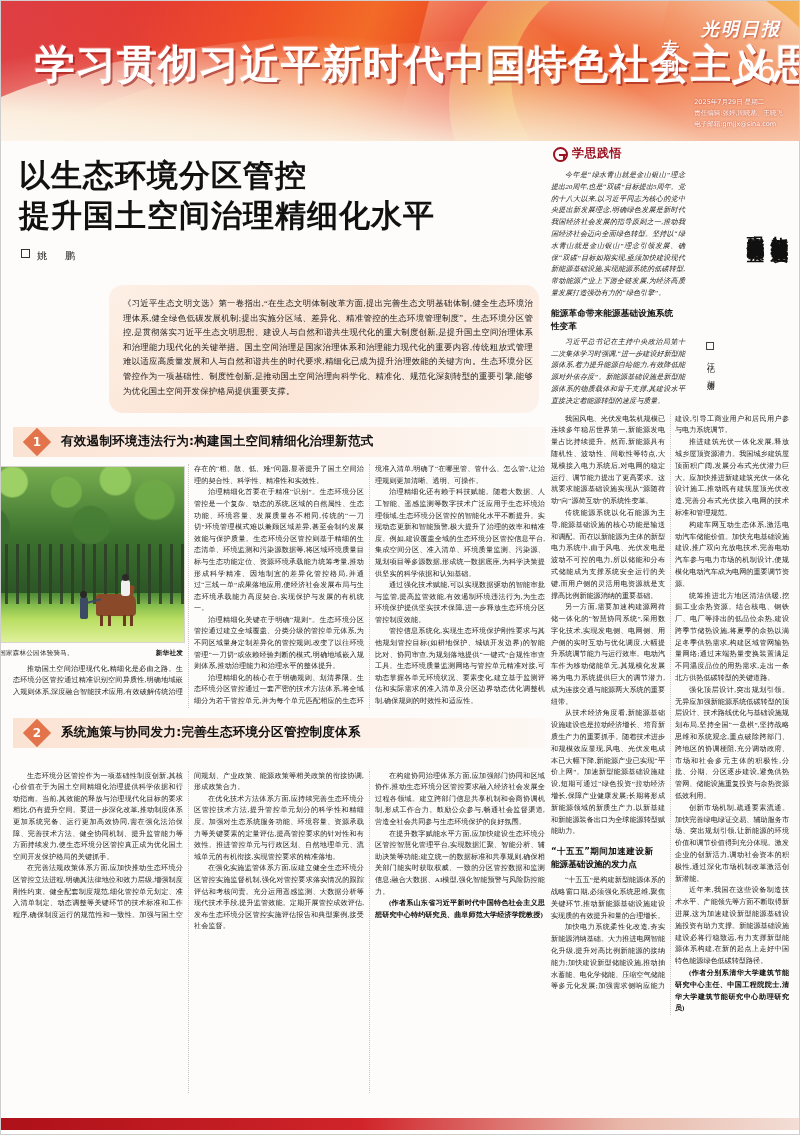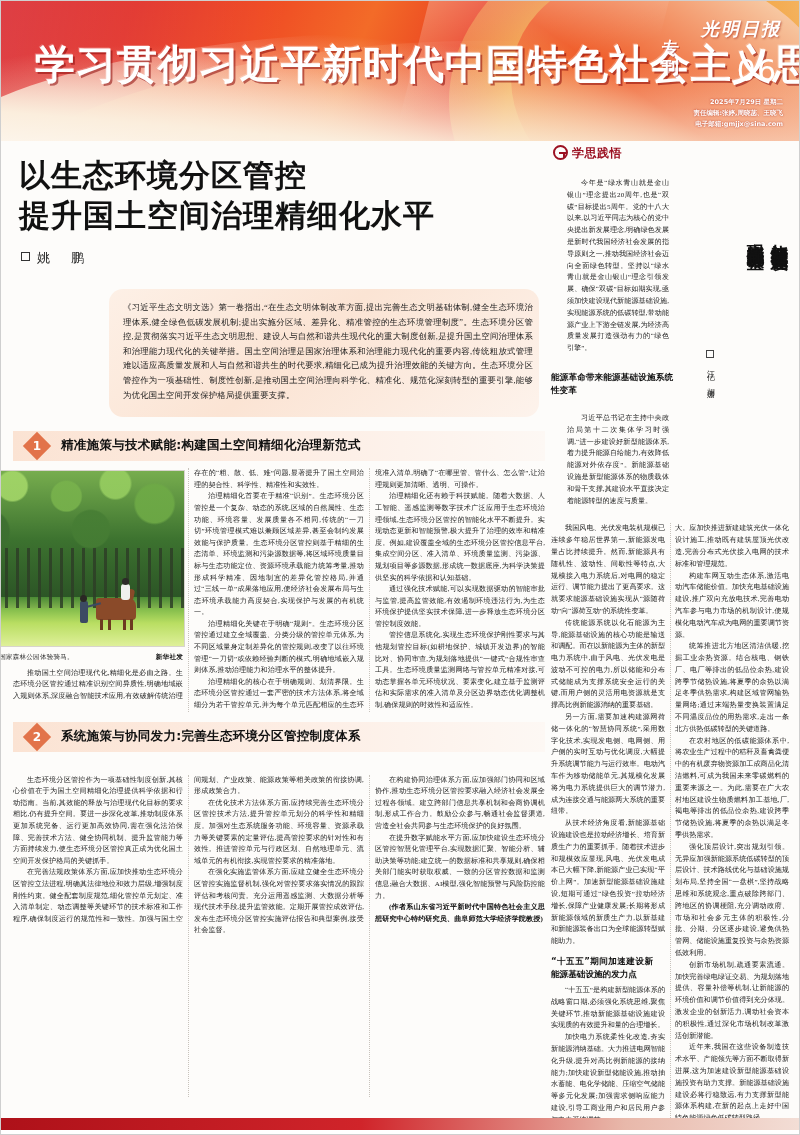--- a/index.html
+++ b/index.html
@@ -46,33 +46,33 @@
     font-family:"DejaVu Sans","Liberation Sans",sans-serif;
     font-weight:bold;font-size:17px;line-height:19px;color:#ffffff;text-align:right;
     text-shadow:1px 1px 0 rgba(140,10,10,.5);}
   .mast-brand{position:absolute;right:18px;top:16px;z-index:6;
     font-family:"Liberation Serif","DejaVu Serif",serif;font-style:italic;
     font-weight:bold;font-size:18px;color:#ffffff;letter-spacing:2px;
     text-shadow:1px 1px 2px rgba(150,20,10,.5);}
   .mast-pageno{position:absolute;right:22px;top:52px;z-index:6;
     font-family:"DejaVu Sans","Liberation Sans",sans-serif;
     font-size:30px;font-weight:normal;color:#ffffff;letter-spacing:1px;}
-  .mast-meta{position:absolute;right:16px;top:96px;z-index:6;text-align:right;
-    font-family:"DejaVu Sans","Liberation Sans",sans-serif;
-    font-size:6.5px;line-height:11px;color:#ffffff;font-weight:bold;
+  .mast-meta{position:absolute;right:16px;top:96px;z-index:6;text-align:left;
+    font-family:"DejaVu Sans","Liberation Sans",sans-serif;
+    font-size:6.5px;line-height:11px;color:#ffffff;font-weight:normal;
     text-shadow:0 0 2px rgba(160,20,10,.8);}
 
   
   .main-col{position:absolute;left:12px;top:142px;width:532px;}
   .side-col{position:absolute;left:550px;top:142px;width:238px;}
 
   .headline{font-family:"DejaVu Sans","Liberation Sans",sans-serif;
     font-weight:bold;font-size:31px;line-height:40px;color:#111;letter-spacing:1px;
     margin:12px 0 0 6px;}
-  .byline{margin:14px 0 0 8px;font-size:13px;color:#222;letter-spacing:4px;
+  .byline{margin:14px 0 0 8px;font-size:10px;color:#222;letter-spacing:4px;
     font-family:"Liberation Serif",serif;}
   .byline .sq{display:inline-block;width:7px;height:7px;border:1px solid #333;
     margin-right:7px;vertical-align:1px;}
 
   .lead{margin:22px 6px 0 96px;padding:12px 6px 14px 14px;
     background:linear-gradient(140deg,#fdf0e6 0%,#fbe4d4 45%,#fdf3ec 100%);
     border-radius:14px;
     font-size:8.4px;line-height:14.6px;text-align:justify;color:#1b1b1b;
     letter-spacing:.2px;}
 
@@ -126,42 +126,42 @@
     background:#3c4a63;border-radius:2px;}
   .photo .person:before{content:"";position:absolute;left:0px;top:-6px;width:7px;height:7px;
     border-radius:50%;background:#2a2724;}
   .photo .person:after{content:"";position:absolute;left:7px;top:3px;width:14px;height:2px;
     background:#3c4a63;transform:rotate(-14deg);}
   .capline{display:flex;justify-content:space-between;align-items:baseline;
     margin-top:4px;font-size:6.6px;color:#333;letter-spacing:.2px;}
   .capline .credit{font-weight:bold;color:#111;}
 
   
-  .brandtag{display:flex;align-items:flex-start;gap:4px;margin:2px 0 8px 2px;}
+  .brandtag{display:flex;align-items:flex-end;gap:4px;margin:2px 0 8px 2px;}
   .brandtag .g{width:15px;height:15px;border-radius:50%;border:2.4px solid #9b1122;
     position:relative;box-sizing:border-box;}
   .brandtag .g:after{content:"";position:absolute;right:-1px;top:5px;width:8px;height:2.4px;
     background:#9b1122;}
   .brandtag .g:before{content:"";position:absolute;right:1px;top:5px;width:2.4px;height:6px;
     background:#9b1122;}
   .brandtag .bt{font-family:"DejaVu Sans","Liberation Sans",sans-serif;
     font-weight:bold;font-size:12px;color:#9b1122;letter-spacing:.5px;}
 
   .side-top{position:relative;}
   .vtitle{position:absolute;right:0;top:52px;display:flex;flex-direction:row-reverse;gap:5px;}
   .vtitle .vt{writing-mode:vertical-rl;text-orientation:upright;
     font-family:"DejaVu Sans","Liberation Sans",sans-serif;
     font-weight:bold;font-size:17px;line-height:19px;color:#111;letter-spacing:1px;}
   .vbyline{position:absolute;right:74px;top:172px;writing-mode:vertical-rl;
     text-orientation:upright;font-size:8px;letter-spacing:3px;color:#222;}
   .vbyline .sq{display:inline-block;width:6px;height:6px;border:1px solid #444;margin-bottom:6px;}
 
   .side-intro{width:134px;font-size:7.1px;line-height:11.8px;text-align:justify;
     color:#222;}
-  .side-intro p{margin:16px;text-indent:14px;}
+  .side-intro p{margin:0;text-indent:14px;font-style:italic;}
   .subh{font-family:"DejaVu Sans","Liberation Sans",sans-serif;font-weight:bold;
     font-size:8.6px;line-height:13px;color:#111;margin:7px 12px 4px 0;text-indent:0;}
 
   .side-cols{column-count:2;column-gap:10px;column-rule:1px dotted #c8c3bc;
     font-size:7.1px;line-height:11.8px;text-align:justify;color:#222;margin-top:6px;}
   .side-cols p{margin:0;text-indent:14px;}
 
   .attrib{font-weight:bold;text-indent:14px;color:#111;}
 
   .botbar{position:absolute;left:0;bottom:0;width:800px;height:16px;
@@ -203,21 +203,21 @@
     <div class="byline">
       <span class="sq"></span><span>姚　鹏</span>
     </div>
 
     <div class="lead">《习近平生态文明文选》第一卷指出,“在生态文明体制改革方面,提出完善生态文明基础体制,健全生态环境治理体系,健全绿色低碳发展机制;提出实施分区域、差异化、精准管控的生态环境管理制度”。生态环境分区管控,是贯彻落实习近平生态文明思想、建设人与自然和谐共生现代化的重大制度创新,是提升国土空间治理体系和治理能力现代化的关键举措。国土空间治理是国家治理体系和治理能力现代化的重要内容,传统粗放式管理难以适应高质量发展和人与自然和谐共生的时代要求,精细化已成为提升治理效能的关键方向。生态环境分区管控作为一项基础性、制度性创新,是推动国土空间治理向科学化、精准化、规范化深刻转型的重要引擎,能够为优化国土空间开发保护格局提供重要支撑。</div>
 
     <div class="sec">
       <div class="dia">
         <span>1</span>
       </div>
-      <div class="sec-t">精准施策与技术赋能:构建国土空间精细化治理新范式</div>
+      <div class="sec-t">有效遏制环境违法行为:构建国土空间精细化治理新范式</div>
     </div>
 
     <div class="cols3" style="margin-top:7px;">
       <div class="wrapimg">
         <div class="photo">
           <div class="canopy"></div>
           <div class="trunks"></div>
           <div class="meadow"></div>
           <div class="horse">
             <div class="leg" style="left:4px;"></div>
@@ -287,22 +287,21 @@
       <p>我国风电、光伏发电装机规模已连续多年稳居世界第一,新能源发电量占比持续提升。然而,新能源具有随机性、波动性、间歇性等特点,大规模接入电力系统后,对电网的稳定运行、调节能力提出了更高要求。这就要求能源基础设施实现从“源随荷动”向“源荷互动”的系统性变革。</p>
       <p>传统能源系统以化石能源为主导,能源基础设施的核心功能是输送和调配。而在以新能源为主体的新型电力系统中,由于风电、光伏发电是波动不可控的电力,所以储能和分布式储能成为支撑系统安全运行的关键,而用户侧的灵活用电资源就是支撑高比例新能源消纳的重要基础。</p>
       <p>另一方面,需要加速构建源网荷储一体化的“智慧协同系统”,采用数字化技术,实现发电侧、电网侧、用户侧的实时互动与优化调度,大幅提升系统调节能力与运行效率。电动汽车作为移动储能单元,其规模化发展将为电力系统提供巨大的调节潜力,成为连接交通与能源两大系统的重要纽带。</p>
       <p>从技术经济角度看,新能源基础设施建设也是拉动经济增长、培育新质生产力的重要抓手。随着技术进步和规模效应显现,风电、光伏发电成本已大幅下降,新能源产业已实现“平价上网”。加速新型能源基础设施建设,短期可通过“绿色投资”拉动经济增长,保障产业健康发展;长期将形成新能源领域的新质生产力,以新基建和新能源装备出口为全球能源转型赋能助力。</p>
       <div class="subh">“十五五”期间加速建设新能源基础设施的发力点</div>
       <p>“十五五”是构建新型能源体系的战略窗口期,必须强化系统思维,聚焦关键环节,推动新能源基础设施建设实现质的有效提升和量的合理增长。</p>
       <p>加快电力系统柔性化改造,夯实新能源消纳基础。大力推进电网智能化升级,提升对高比例新能源的接纳能力;加快建设新型储能设施,推动抽水蓄能、电化学储能、压缩空气储能等多元化发展;加强需求侧响应能力建设,引导工商业用户和居民用户参与电力系统调节。</p>
       <p>推进建筑光伏一体化发展,释放城乡屋顶资源潜力。我国城乡建筑屋顶面积广阔,发展分布式光伏潜力巨大。应加快推进新建建筑光伏一体化设计施工,推动既有建筑屋顶光伏改造,完善分布式光伏接入电网的技术标准和管理规范。</p>
       <p>构建车网互动生态体系,激活电动汽车储能价值。加快充电基础设施建设,推广双向充放电技术,完善电动汽车参与电力市场的机制设计,使规模化电动汽车成为电网的重要调节资源。</p>
       <p>统筹推进北方地区清洁供暖,挖掘工业余热资源。结合核电、钢铁厂、电厂等排出的低品位余热,建设跨季节储热设施,将夏季的余热以满足冬季供热需求,构建区域管网输热量网络;通过末端热量变换装置满足不同温度品位的用热需求,走出一条北方供热低碳转型的关键道路。</p>
-      <p>在农村地区的低碳能源体系中,将农业生产过程中的秸秆及畜禽粪便中的有机废弃物资源加工成商品化清洁燃料,可成为我国未来零碳燃料的重要来源之一。为此,需要在广大农村地区建设生物质燃料加工基地,厂,褐电等排出的低品位余热,建设跨季节储热设施,将夏季的余热以满足冬季供热需求。</p>
       <p>强化顶层设计,突出规划引领。无异应加强新能源系统低碳转型的顶层设计、技术路线优化与基础设施规划布局,坚持全国“一盘棋”,坚持战略思维和系统观念,重点破除跨部门、跨地区的协调梗阻,充分调动政府、市场和社会多元主体的积极性,分批、分期、分区逐步建设,避免供热管网、储能设施重复投资与余热资源低效利用。</p>
-      <p>创新市场机制,疏通要素流通。加快完善绿电绿证交易、为规划落地提供、容量补偿等机制,让新能源的环境价值和调节价值得到充分体现。激发企业的创新活力,调动社会资本的积极性,通过深化市场机制改革激活创新潜能。</p>
+      <p>创新市场机制,疏通要素流通。加快完善绿电绿证交易、辅助服务市场、突出规划引领,让新能源的环境价值和调节价值得到充分体现。激发企业的创新活力,调动社会资本的积极性,通过深化市场机制改革激活创新潜能。</p>
       <p>近年来,我国在这些设备制造技术水平、产能领先等方面不断取得新进展,这为加速建设新型能源基础设施投资有助力支撑。新能源基础设施建设必将行稳致远,有力支撑新型能源体系构建,在新的起点上走好中国特色能源绿色低碳转型路径。</p>
       <p class="attrib">(作者分别系清华大学建筑节能研究中心主任、中国工程院院士,清华大学建筑节能研究中心助理研究员)</p>
     </div>
   </div>
 
   <div class="botbar"></div>
 </div>
 
 </body></html>

